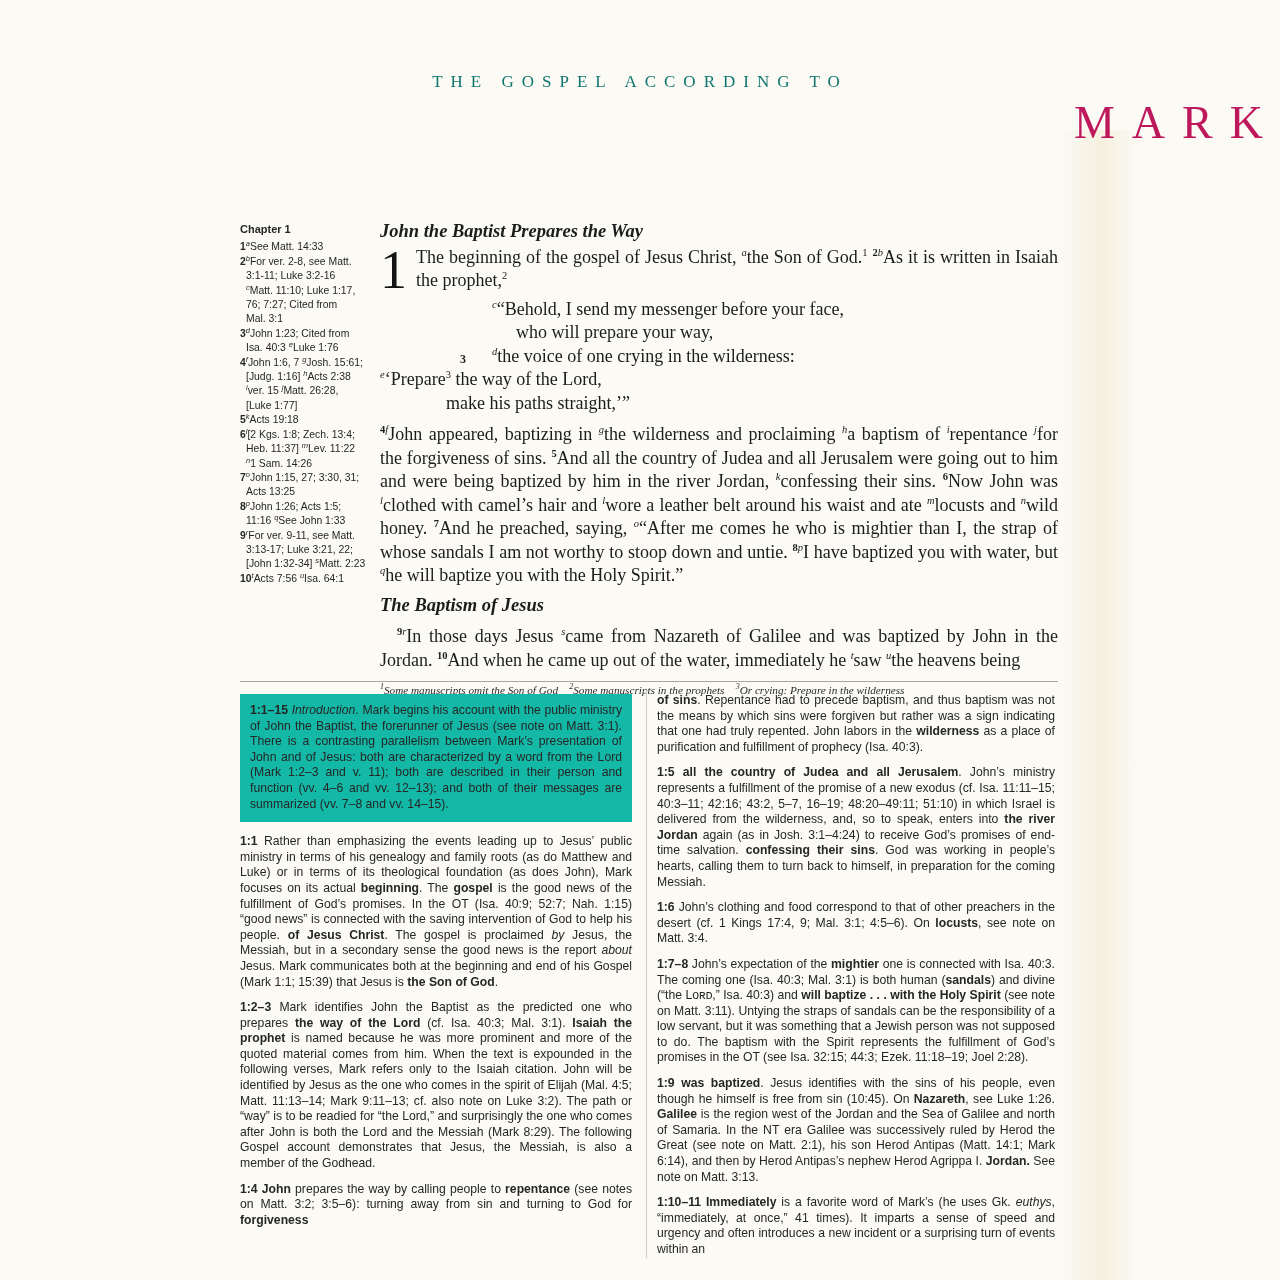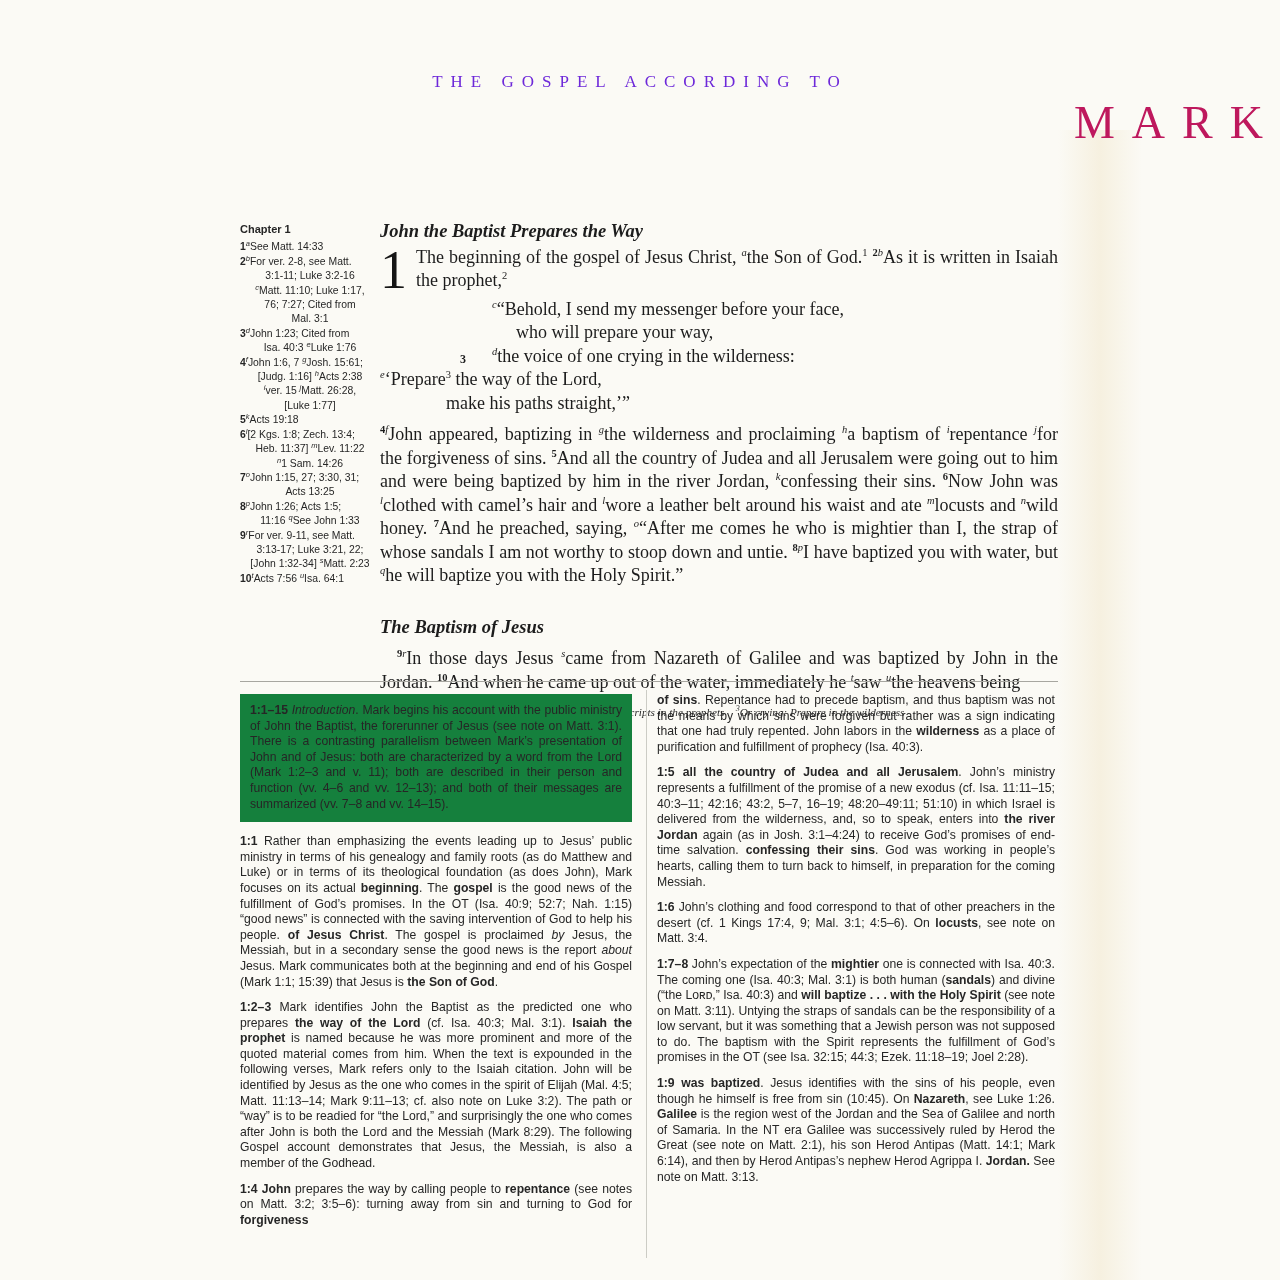--- a/index.html
+++ b/index.html
@@ -2,55 +2,55 @@
 <html><head>
 <meta charset="utf-8">
 <style>
   html,body{margin:0;padding:0;background:#ffffff;}
   .page{position:relative;width:1280px;height:1280px;background:#fbfaf5;overflow:hidden;
         font-family:"Liberation Serif",serif;color:#1f1f1f;}
   .scan-band{position:absolute;left:1058px;top:130px;width:84px;height:1150px;
         background:linear-gradient(90deg,rgba(240,228,198,0),rgba(240,228,198,0.45),rgba(240,228,198,0));}
   
   .series{position:absolute;top:72px;left:0;width:100%;text-align:center;
-        font-size:17px;letter-spacing:8px;color:#6d28d9;}
+        font-size:17px;letter-spacing:8px;color:#0f766e;}
   .book{position:absolute;top:96px;left:0;width:100%;text-align:right;
         font-size:46px;letter-spacing:17px;color:#be185d;}
   
   .refs{position:absolute;left:240px;top:222px;width:134px;
         font-family:"Liberation Sans",sans-serif;font-size:10.4px;line-height:14.4px;color:#262626;}
   .refs .ch{font-weight:bold;font-size:11px;margin-bottom:4px;}
-  .refs .cont{padding-left:6px;text-align:center;}
+  .refs .cont{padding-left:6px;}
   .refs sup{font-size:7.5px;font-style:italic;line-height:0;}
   
   .main{position:absolute;left:380px;top:220px;width:678px;font-size:18px;line-height:23.5px;color:#1c1c1c;}
   .shead{font-style:italic;font-weight:600;font-size:18.5px;margin:0 0 2px 0;font-family:Liberation Serif, serif;}
   .main sup{font-size:10.5px;line-height:0;}
   .p1{text-align:justify;margin:0;}
   .dropcap{float:left;font-size:54px;line-height:42px;margin:3px 9px 0 0;color:#151515;}
   .poetry{margin:5px 0 4px 0;}
   .pline{position:relative;}
   .ind1{margin-left:112px;}
   .ind2{margin-left:136px;}
   .ind2b{}
   .ind3{margin-left:66px;}
   .pnum{position:absolute;left:-32px;top:3px;font-weight:bold;font-size:12px;}
   .para{text-align:justify;margin:8px 0 0 0;}
   .vindent{text-indent:17px;}
-  .h2{margin-top:28px;}
+  .h2{margin-top:6px;}
   .fnote{margin-top:11px;font-size:11.2px;line-height:14px;font-style:italic;color:#2b2b2b;}
   .fnote sup{font-size:8px;}
   
   .notes-rule{position:absolute;left:240px;top:681px;width:818px;height:1px;background:#a7a6a0;}
   .col-divider{position:absolute;left:646px;top:690px;width:1px;height:568px;background:#ccccc5;}
   .notes{font-family:"Liberation Sans",sans-serif;font-size:12.2px;line-height:15.6px;
         color:#262626;text-align:justify;}
   .ncol-left{position:absolute;left:240px;top:694px;width:392px;}
   .ncol-right{position:absolute;left:657px;top:693px;width:398px;}
-  .intro-box{background:#15803d;padding:9px 10px 10px 10px;margin:0 0 12px 0;}
+  .intro-box{background:#14b8a6;padding:9px 10px 10px 10px;margin:0 0 12px 0;}
   .note{margin:0 0 10px 0;}
   .notes b{font-weight:bold;}
 </style>
 </head>
 <body>
 
 <div class="page">
   <div class="scan-band"></div>
 
   <div class="series">THE GOSPEL ACCORDING TO</div>
@@ -109,14 +109,15 @@
     <p class="note"><b>1:2–3</b> Mark identifies John the Baptist as the predicted one who prepares <b>the way of the Lord</b> (cf. Isa. 40:3; Mal. 3:1). <b>Isaiah the prophet</b> is named because he was more prominent and more of the quoted material comes from him. When the text is expounded in the following verses, Mark refers only to the Isaiah citation. John will be identified by Jesus as the one who comes in the spirit of Elijah (Mal. 4:5; Matt. 11:13–14; Mark 9:11–13; cf. also note on Luke 3:2). The path or “way” is to be readied for “the Lord,” and surprisingly the one who comes after John is both the Lord and the Messiah (Mark 8:29). The following Gospel account demonstrates that Jesus, the Messiah, is also a member of the Godhead.</p>
     <p class="note"><b>1:4 John</b> prepares the way by calling people to <b>repentance</b> (see notes on Matt. 3:2; 3:5–6): turning away from sin and turning to God for <b>forgiveness</b></p>
   </div>
 
   <div class="notes ncol-right">
     <p class="note"><b>of sins</b>. Repentance had to precede baptism, and thus baptism was not the means by which sins were forgiven but rather was a sign indicating that one had truly repented. John labors in the <b>wilderness</b> as a place of purification and fulfillment of prophecy (Isa. 40:3).</p>
     <p class="note"><b>1:5 all the country of Judea and all Jerusalem</b>. John’s ministry represents a fulfillment of the promise of a new exodus (cf. Isa. 11:11–15; 40:3–11; 42:16; 43:2, 5–7, 16–19; 48:20–49:11; 51:10) in which Israel is delivered from the wilderness, and, so to speak, enters into <b>the river Jordan</b> again (as in Josh. 3:1–4:24) to receive God’s promises of end-time salvation. <b>confessing their sins</b>. God was working in people’s hearts, calling them to turn back to himself, in preparation for the coming Messiah.</p>
     <p class="note"><b>1:6</b> John’s clothing and food correspond to that of other preachers in the desert (cf. 1 Kings 17:4, 9; Mal. 3:1; 4:5–6). On <b>locusts</b>, see note on Matt. 3:4.</p>
     <p class="note"><b>1:7–8</b> John’s expectation of the <b>mightier</b> one is connected with Isa. 40:3. The coming one (Isa. 40:3; Mal. 3:1) is both human (<b>sandals</b>) and divine (“the Lᴏʀᴅ,” Isa. 40:3) and <b>will baptize . . . with the Holy Spirit</b> (see note on Matt. 3:11). Untying the straps of sandals can be the responsibility of a low servant, but it was something that a Jewish person was not supposed to do. The baptism with the Spirit represents the fulfillment of God’s promises in the OT (see Isa. 32:15; 44:3; Ezek. 11:18–19; Joel 2:28).</p>
     <p class="note"><b>1:9 was baptized</b>. Jesus identifies with the sins of his people, even though he himself is free from sin (10:45). On <b>Nazareth</b>, see Luke 1:26. <b>Galilee</b> is the region west of the Jordan and the Sea of Galilee and north of Samaria. In the NT era Galilee was successively ruled by Herod the Great (see note on Matt. 2:1), his son Herod Antipas (Matt. 14:1; Mark 6:14), and then by Herod Antipas’s nephew Herod Agrippa I. <b>Jordan.</b> See note on Matt. 3:13.</p>
+    <p class="note"><b>1:10–11 Immediately</b> is a favorite word of Mark’s (he uses Gk. <i>euthys</i>, “immediately, at once,” 41 times). It imparts a sense of speed and urgency and often introduces a new incident or a surprising turn of events within an</p>
   </div>
 </div>
 
 </body></html>

